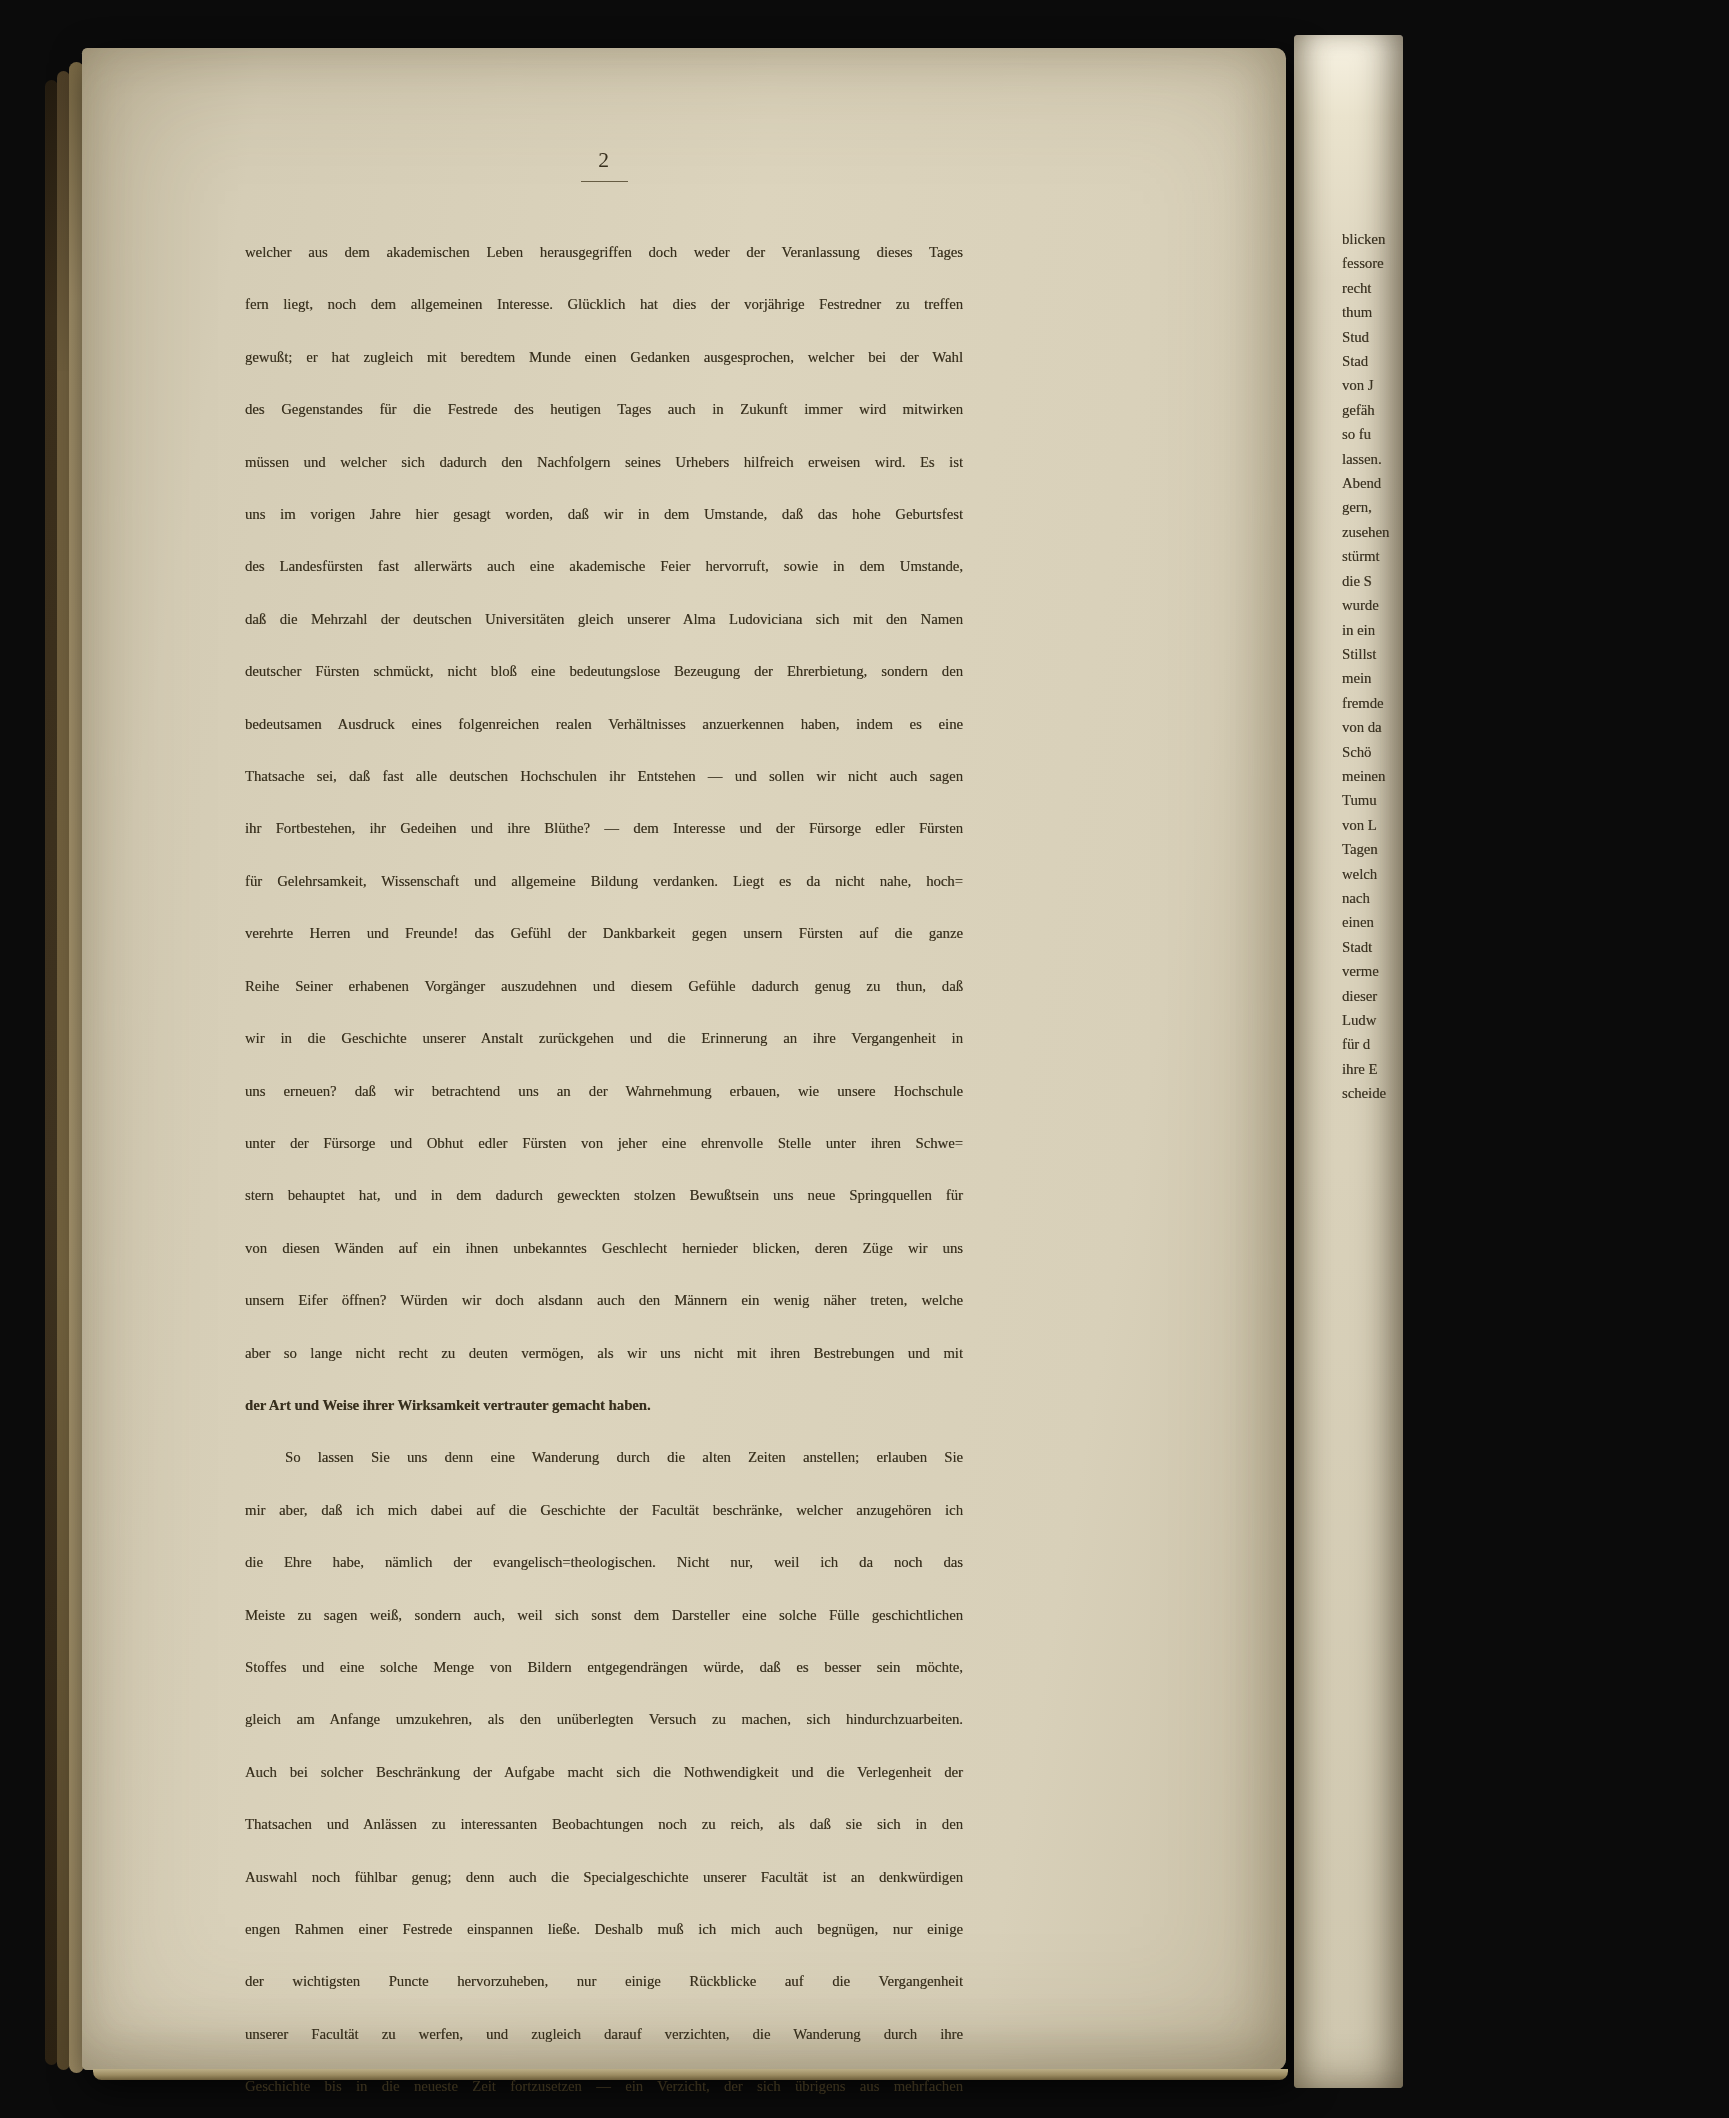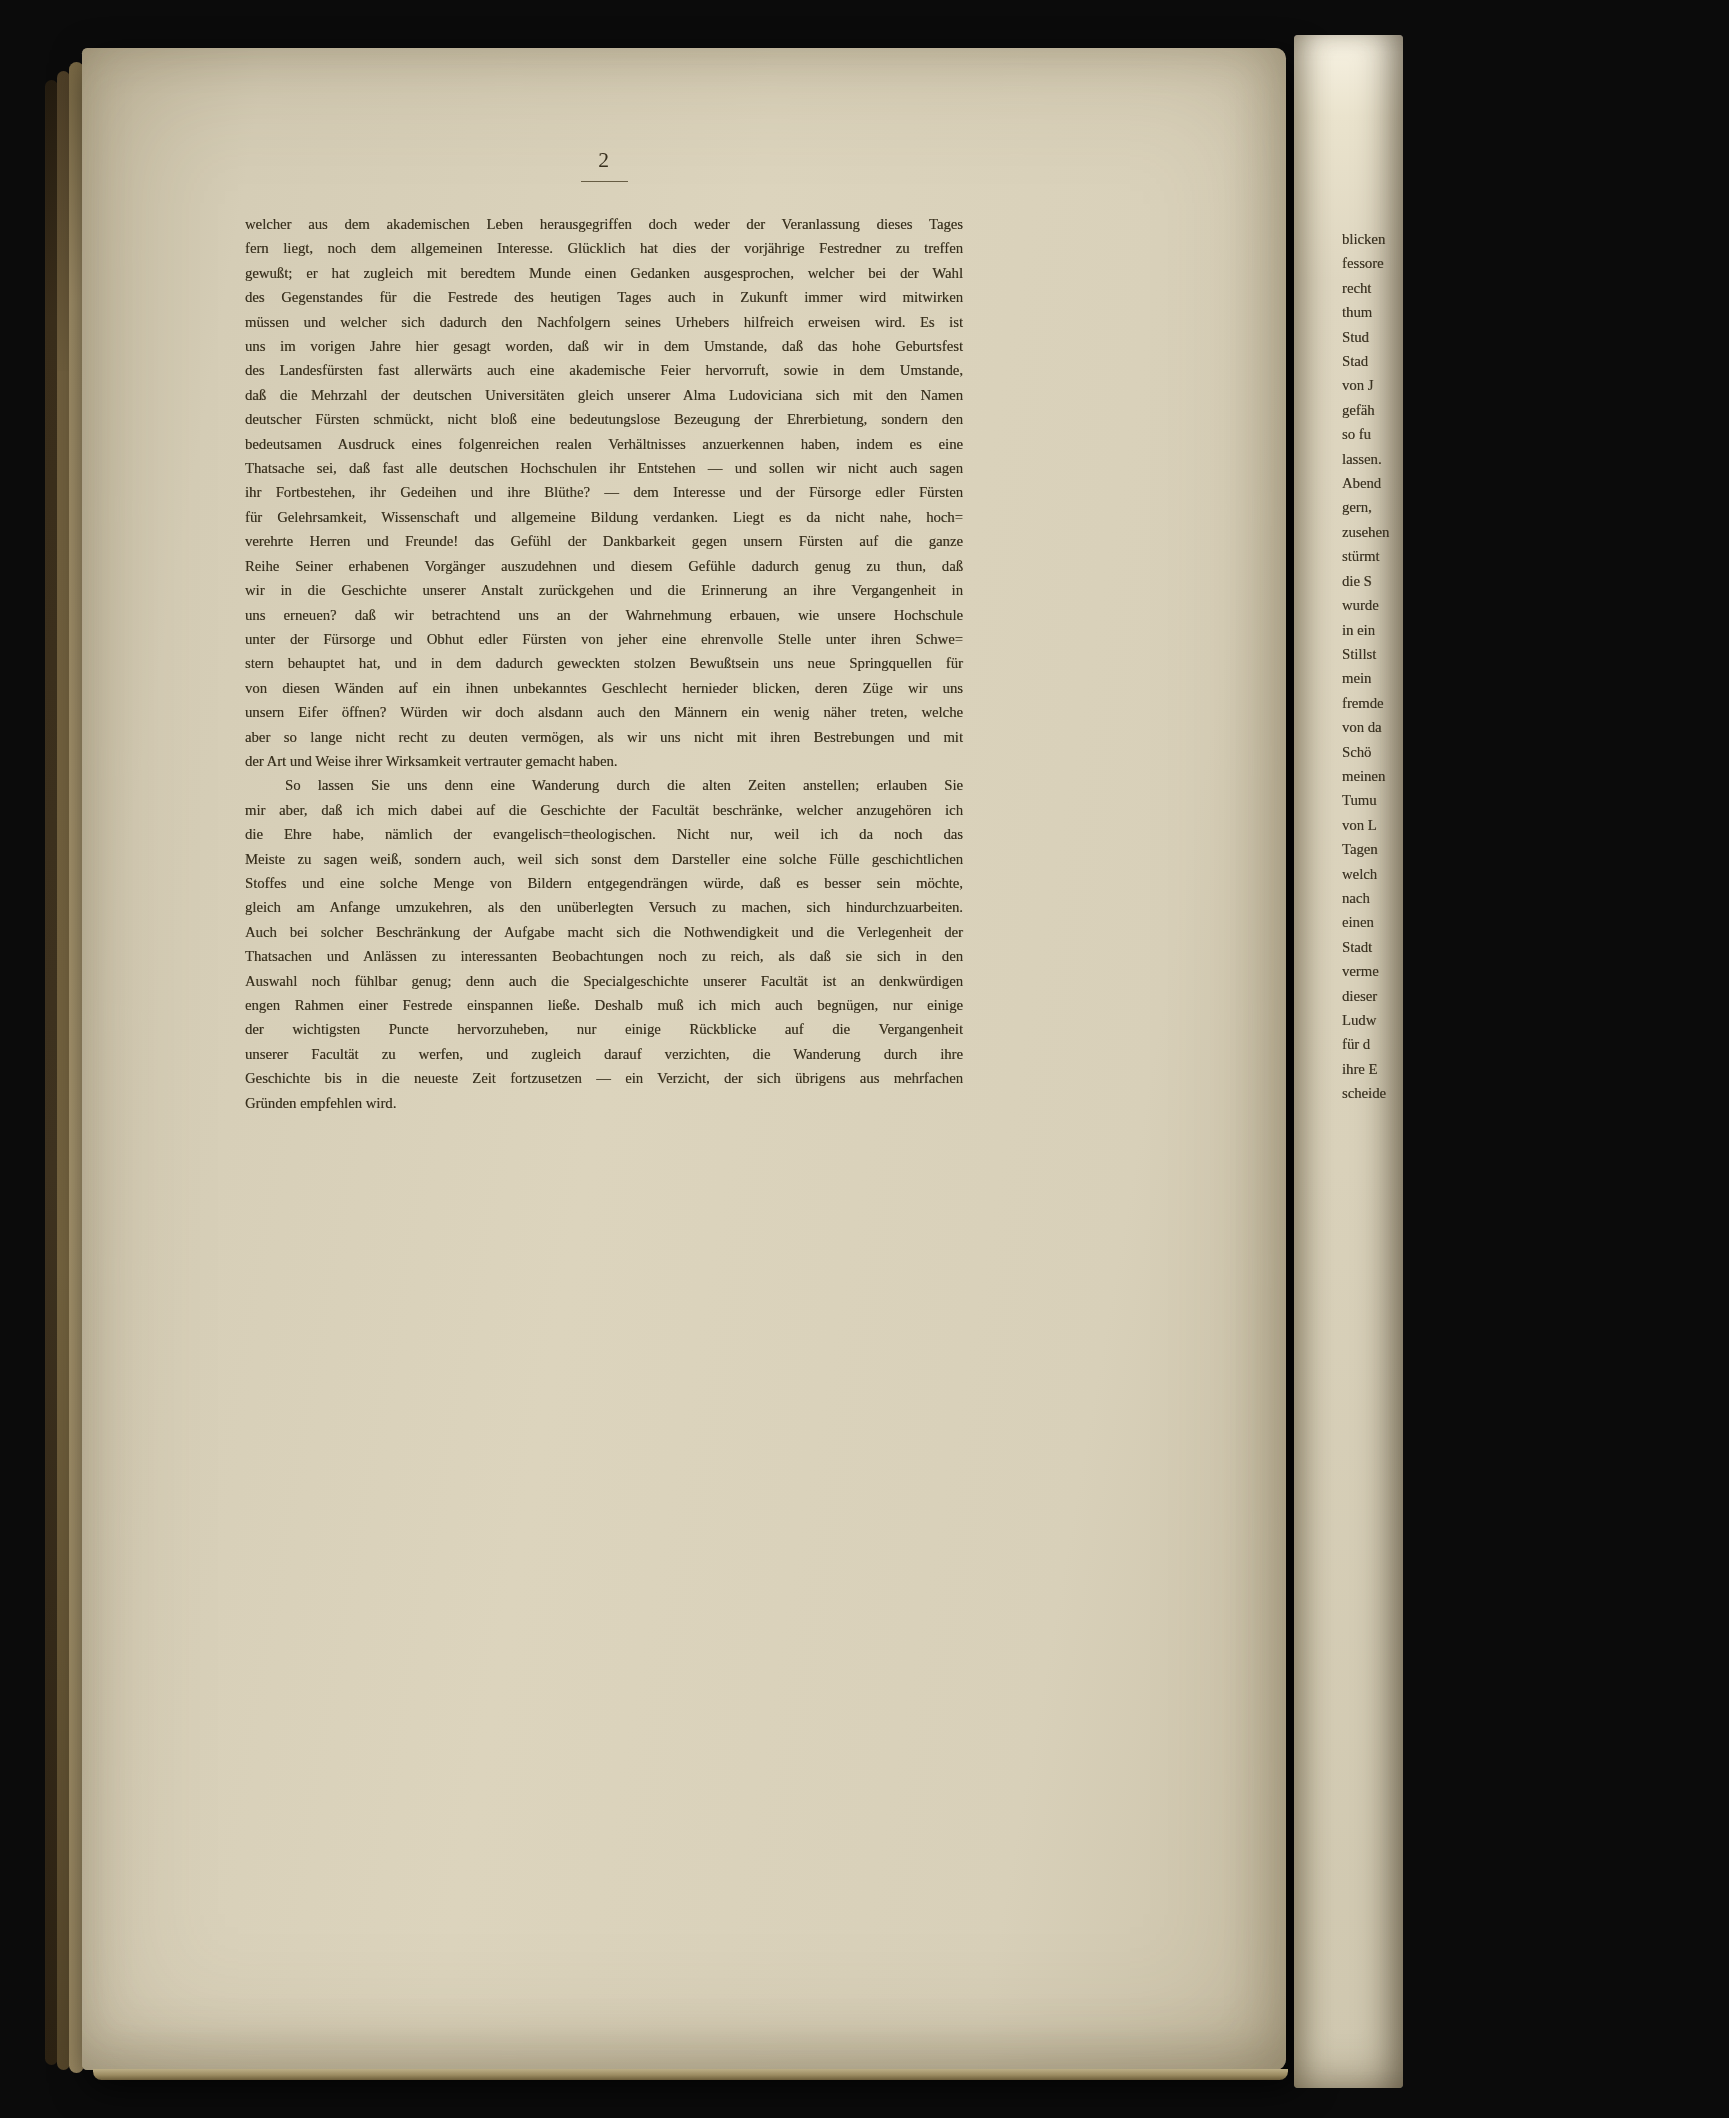--- a/index.html
+++ b/index.html
@@ -52,22 +52,22 @@
 
   .text-block {
     position: absolute;
     left: 163px; top: 164px;
     width: 718px;
     font-size: 14.7px;
     line-height: 24.4px;
     color: var(--ink,#372f1d);
     text-shadow: 0.3px 0.3px 0.4px rgba(52,42,22,.5);
   }
-  .line { text-align: justify; text-align-last: justify; }
-  .line.last { text-align-last: left; }
+  .line { text-align: justify; text-align-last: justify; margin-top: 28px; }
+  .line.last { text-align-last: left; font-weight: bold; }
   .line.first-indent { text-indent: 40px; }
 
   
   .sliver {
     position: absolute;
     left: 1294px; top: 35px;
     width: 109px; height: 2053px;
     overflow: hidden;
     border-radius: 4px;
     background: linear-gradient(180deg, #f7f2e3 0%, #eae3cd 4%, #ded6c0 12%, #d9d1ba 55%, #cfc7af 100%);

